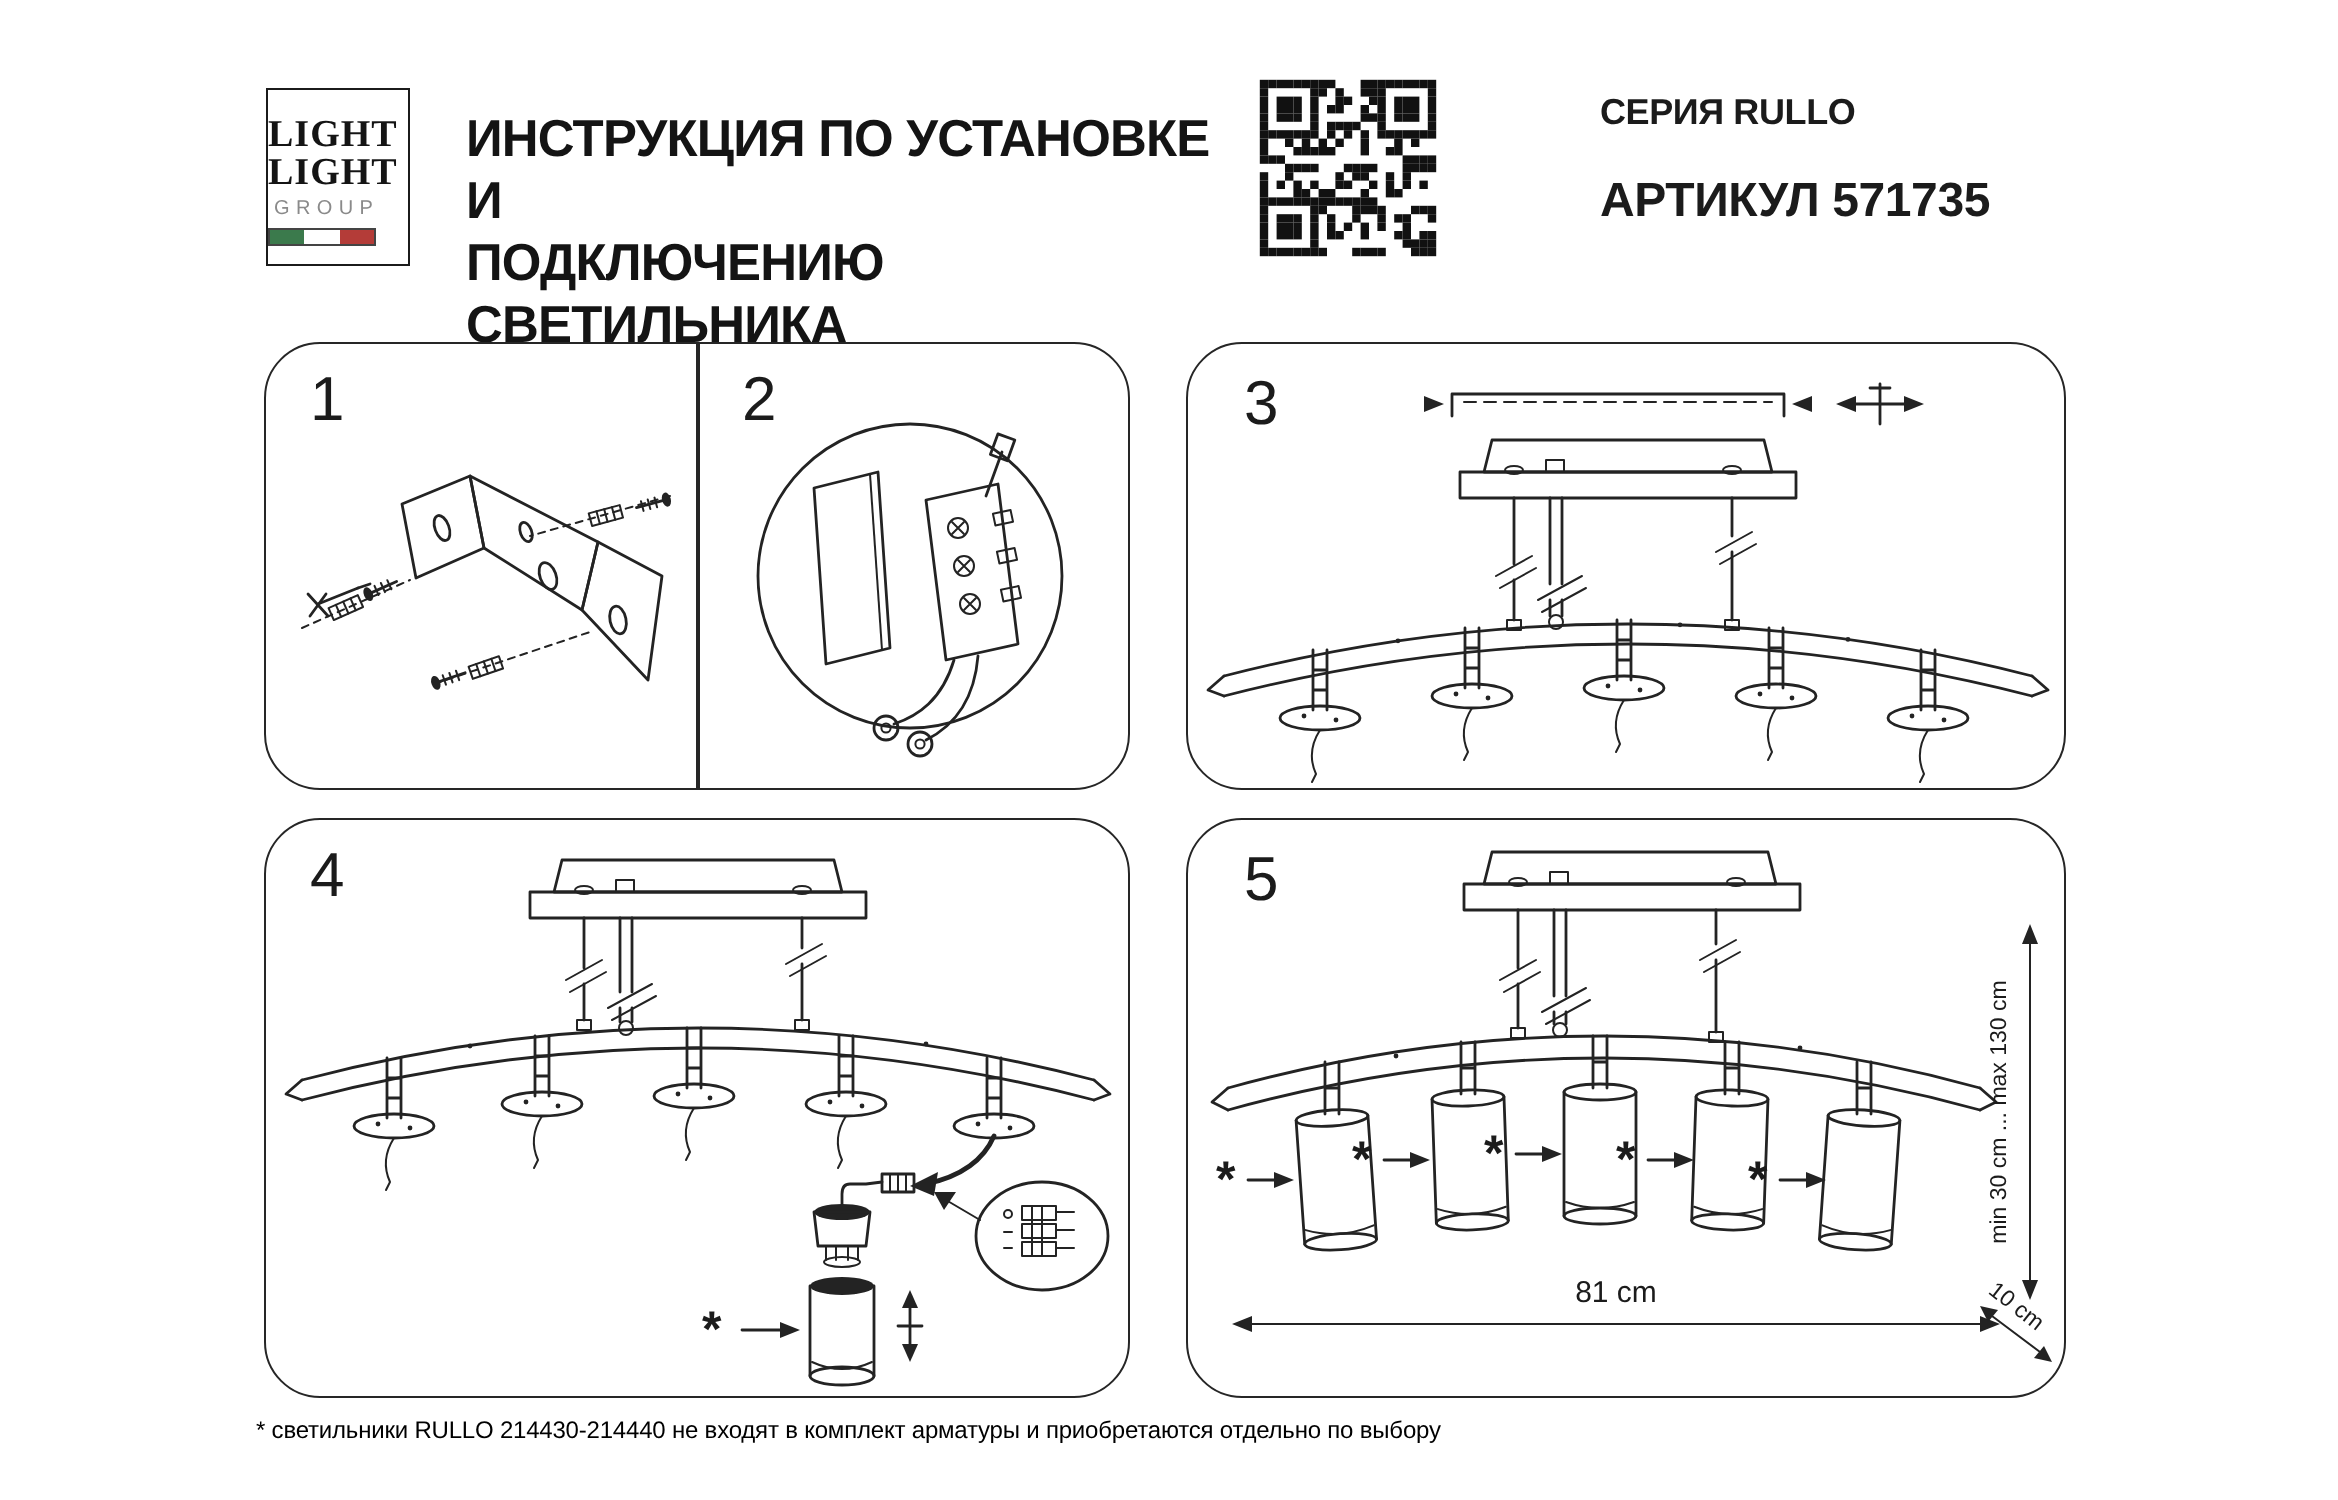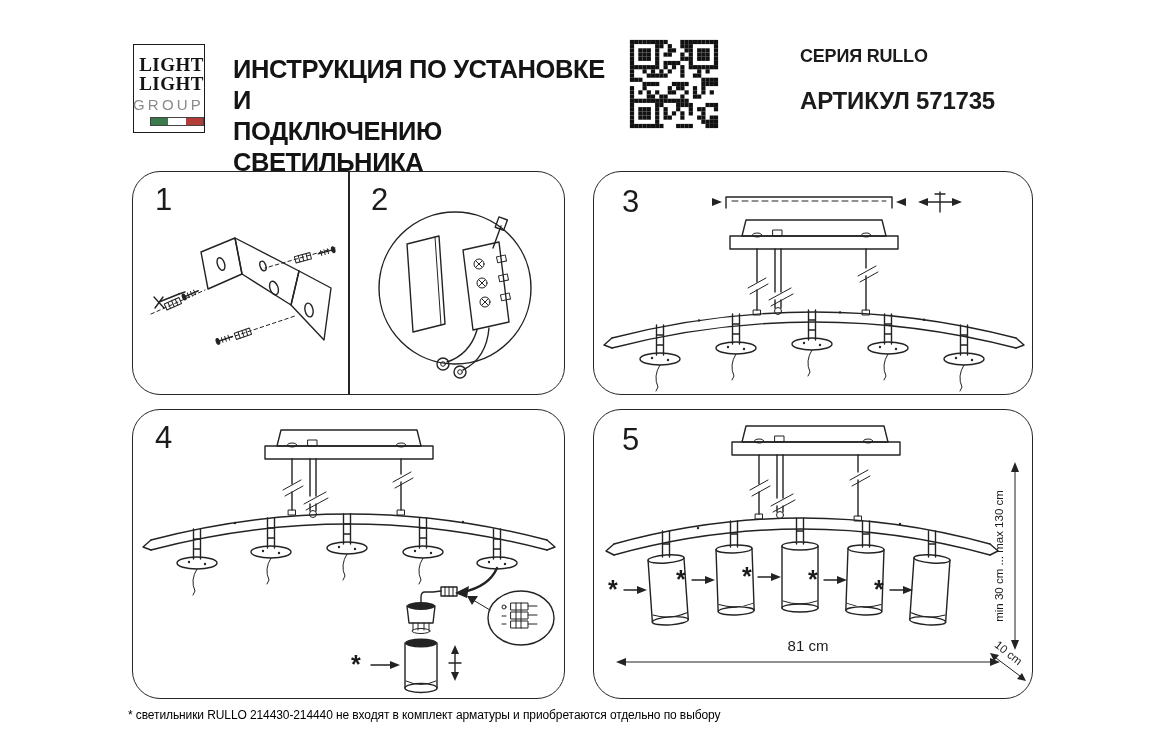--- a/index.html
+++ b/index.html
@@ -2,24 +2,24 @@
 <html><head>
 <meta charset="utf-8">
 <style>
   html,body{margin:0;padding:0;background:#e8e8e8;}
   .page{position:relative;width:1169px;height:750px;background:#ffffff;
         font-family:"Liberation Sans",sans-serif;color:#1b1b1b;overflow:hidden;margin:0 auto;}
 
   
   .logo-box{position:absolute;left:133px;top:44px;width:72px;height:89px;
             border:1.6px solid #1b1b1b;display:flex;flex-direction:column;
-            align-items:flex-end;justify-content:center;box-sizing:border-box;padding-top:4px;}
+            align-items:flex-start;justify-content:center;box-sizing:border-box;padding-top:4px;}
   .logo-word{font-family:"Liberation Serif",serif;font-weight:bold;font-size:19px;
              line-height:19px;letter-spacing:.5px;color:#141414;}
-  .logo-group{font-size:15px;letter-spacing:3.2px;color:#8a8a8a;margin-top:3px;margin-left:3px;}
+  .logo-group{font-size:10px;letter-spacing:3.2px;color:#8a8a8a;margin-top:3px;margin-left:3px;}
   .logo-flag{width:52px;height:7px;border:1px solid #444;display:flex;margin-top:4px;}
   .logo-flag span{flex:1;}
   .fg{background:#3b7a4c;} .fw{background:#ffffff;} .fr{background:#b43c38;}
 
   .title{position:absolute;left:233px;top:54px;width:400px;
          font-size:26px;font-weight:bold;line-height:31px;letter-spacing:-.4px;
          transform:scaleX(.98);transform-origin:left top;color:#141414;}
 
   .qr{position:absolute;left:628px;top:38px;width:92px;height:92px;}
 

